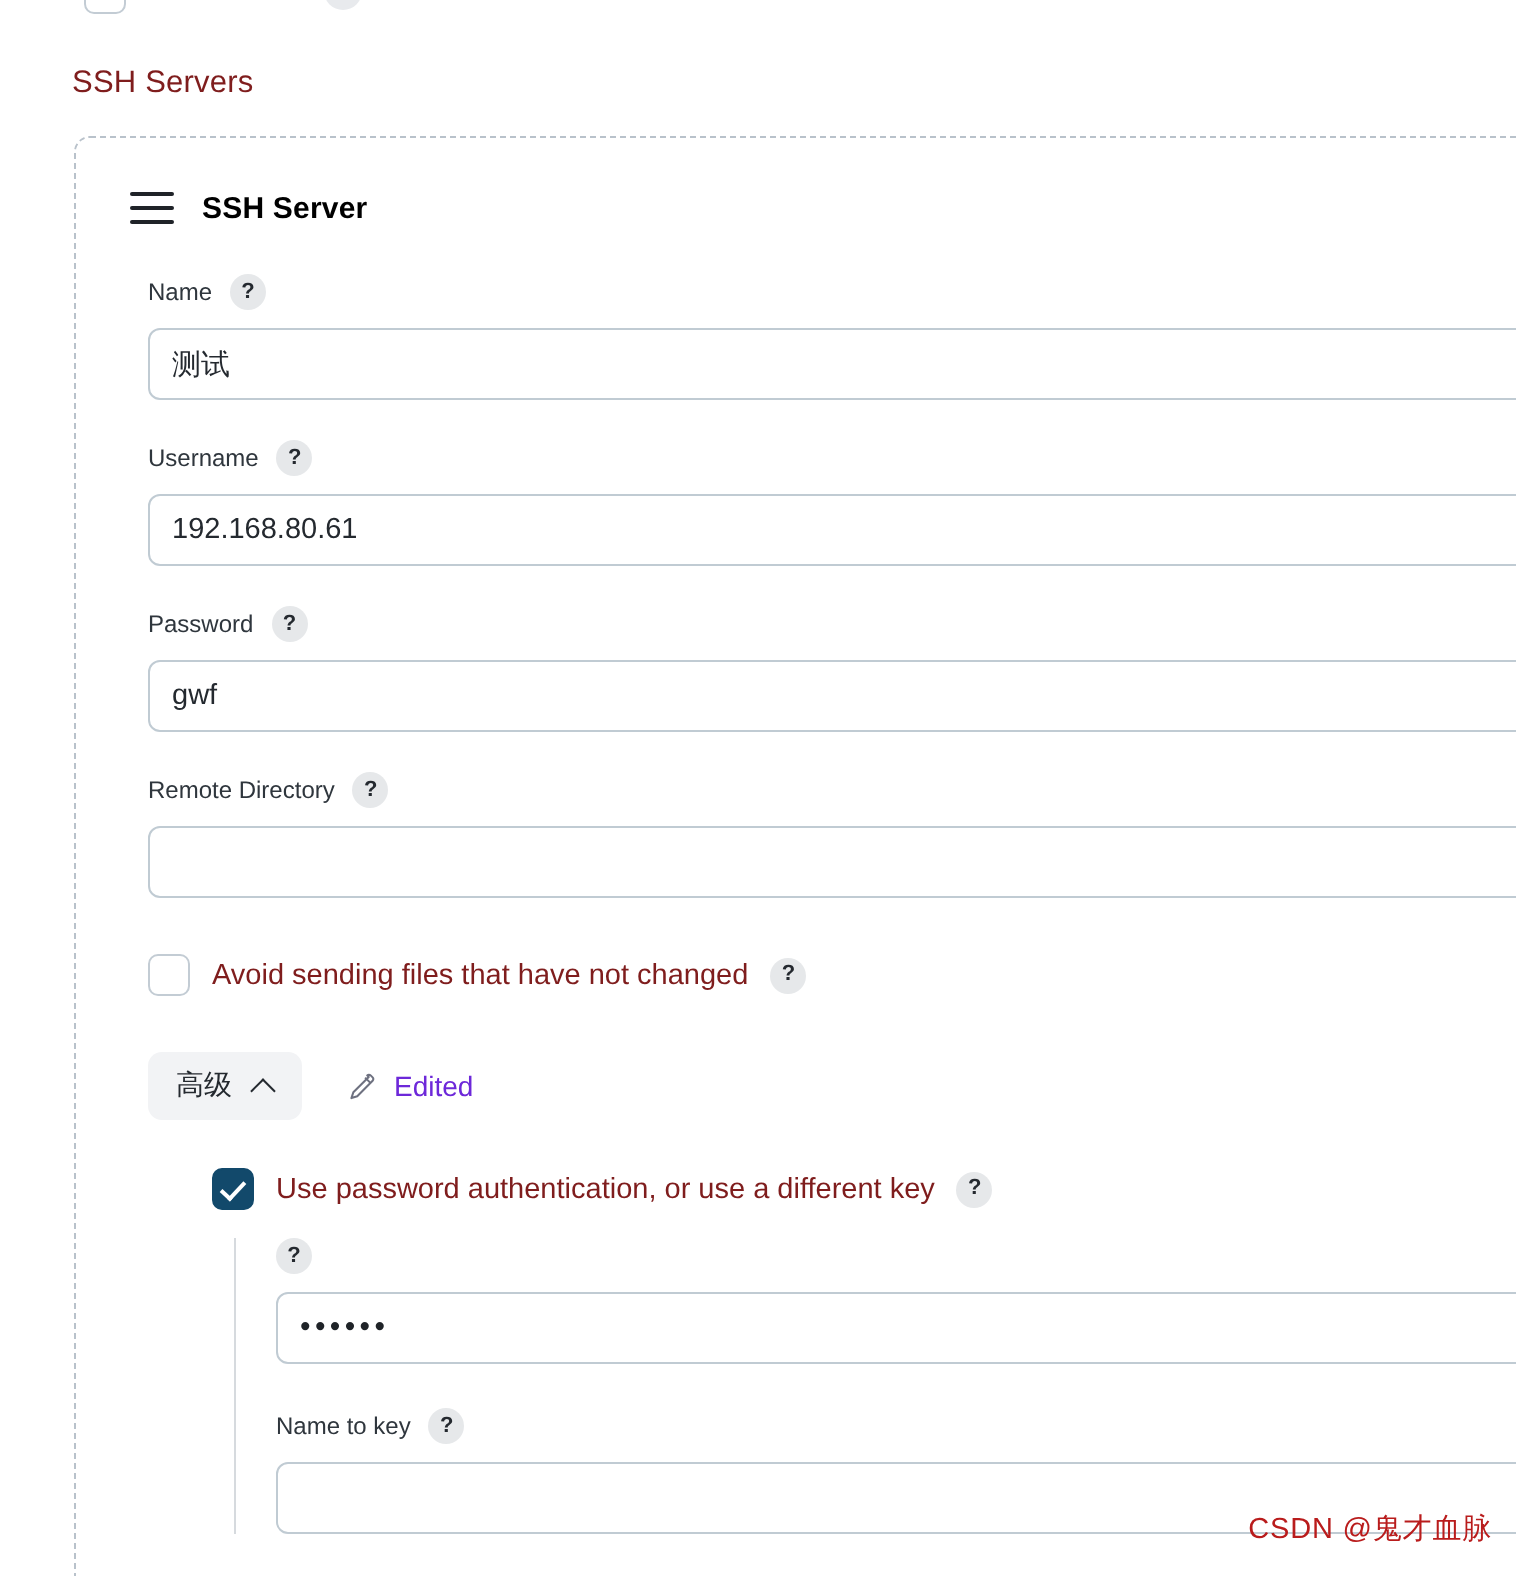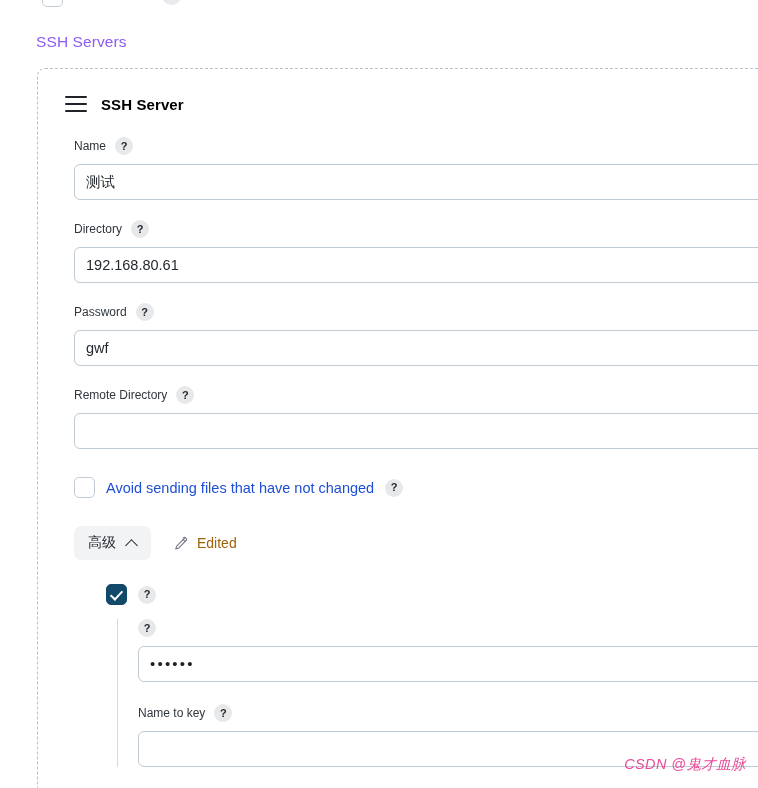--- a/index.html
+++ b/index.html
@@ -45,21 +45,21 @@
     border-radius: 50%;
     background: #e8eaed;
   }
 
   
   .section-heading {
     position: absolute;
     left: 36px;
     top: 33px;
     font-size: 15.5px;
-    color: #8b5cf6;
+    color: #7f1d1d;
     letter-spacing: .1px;
   }
 
   
   .card {
     position: absolute;
     left: 37px;
     top: 68px;
     width: 760px;           
     height: 740px;
@@ -178,21 +178,21 @@
     left: 6.2px;
     top: 3.2px;
     width: 5px;
     height: 10px;
     border: solid #fff;
     border-width: 0 2.1px 2.1px 0;
     transform: rotate(43deg);
   }
   .check-label {
     font-size: 14.5px;
-    color: #1d4ed8;
+    color: #7f1d1d;
   }
 
   
   .advanced-row {
     display: flex;
     align-items: center;
     gap: 22px;
     padding-left: 18px;
     margin-top: 28px;
   }
@@ -224,21 +224,21 @@
     height: 8px;
     border: solid #24292f;
     border-width: 1.6px 1.6px 0 0;
     transform: rotate(-45deg);
   }
   .edited {
     display: inline-flex;
     align-items: center;
     gap: 9px;
     font-size: 14px;
-    color: #a16207;
+    color: #6d28d9;
     cursor: pointer;
   }
   .pencil-ico { display: block; }
 
   
   .advanced-body {
     margin-top: 24px;
     padding-left: 50px;
   }
   .nested-indent {
@@ -269,25 +269,24 @@
     color: #1f2328;
     line-height: 33px;
   }
 
   
   .watermark {
     position: absolute;
     right: 12px;
     bottom: 14px;
     font-size: 14.5px;
-    color: #ec4899;
+    color: #b91c1c;
     letter-spacing: .4px;
     user-select: none;
     white-space: nowrap;
-    font-style: italic;
   }
 </style>
 </head>
 <body>
 
 <div class="top-cut">
   <div class="cut-checkbox"></div>
   <div class="cut-circle"></div>
 </div>
 
@@ -308,21 +307,21 @@
     <div class="field">
       <div class="field-label-row">
         <span class="field-label">Name</span>
         <span class="help-badge">?</span>
       </div>
       <input class="text-input" type="text" value="测试" style="">
     </div>
 
     <div class="field">
       <div class="field-label-row">
-        <span class="field-label">Directory</span>
+        <span class="field-label">Username</span>
         <span class="help-badge">?</span>
       </div>
       <input class="text-input" type="text" value="192.168.80.61" style="">
     </div>
 
     <div class="field">
       <div class="field-label-row">
         <span class="field-label">Password</span>
         <span class="help-badge">?</span>
       </div>
@@ -353,20 +352,21 @@
           <path d="M11.3 1.8a1.3 1.3 0 0 1 1.84 0l1.06 1.06a1.3 1.3 0 0 1 0 1.84l-8.2 8.2-3.1 1.02 1.02-3.1 8.2-8.2z" fill="none" stroke="#6e7180" stroke-width="1.1" stroke-linejoin="round"></path>
           <path d="M10.2 3l2.8 2.8" fill="none" stroke="#6e7180" stroke-width="1.1"></path>
         </svg>
         <span>Edited</span>
       </span>
     </div>
 
     <div class="advanced-body">
       <div class="check-row" style="padding-left:0; margin-top:0;">
         <div class="cbox checked"></div>
+        <span class="check-label">Use password authentication, or use a different key</span>
         <span class="help-badge">?</span>
       </div>
 
       <div class="nested-indent">
 
         <div class="nested-field">
           <div class="field-label-row">
             <span class="help-badge">?</span>
           </div>
           <div class="nested-input">

